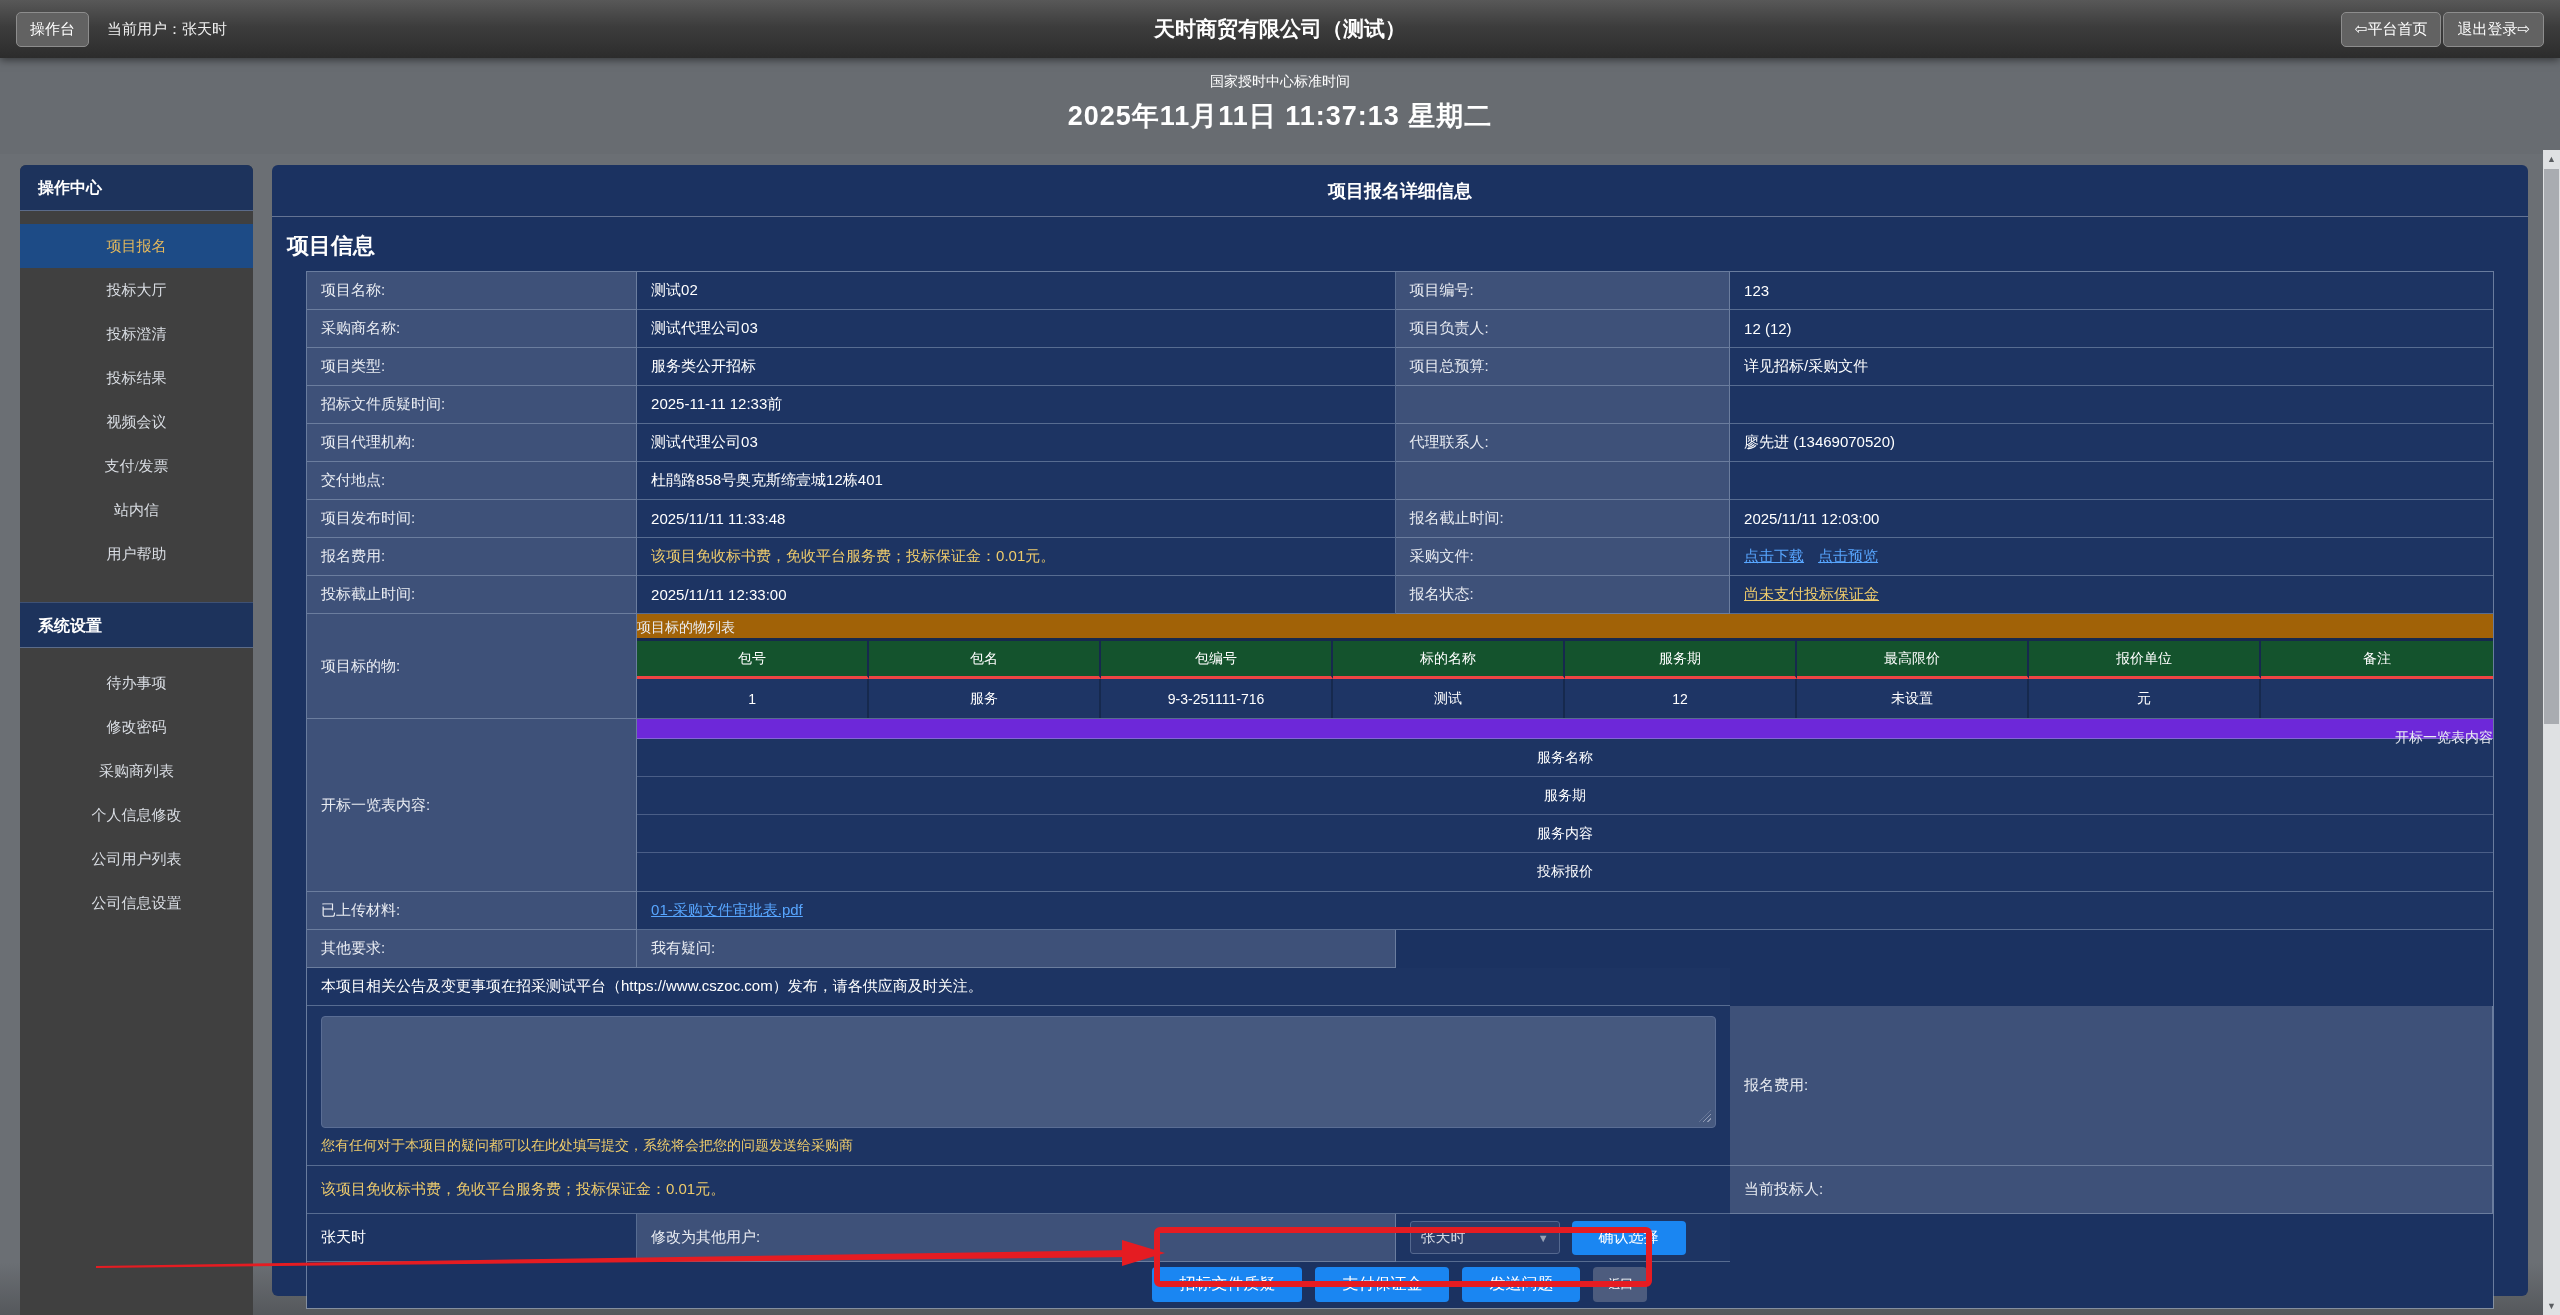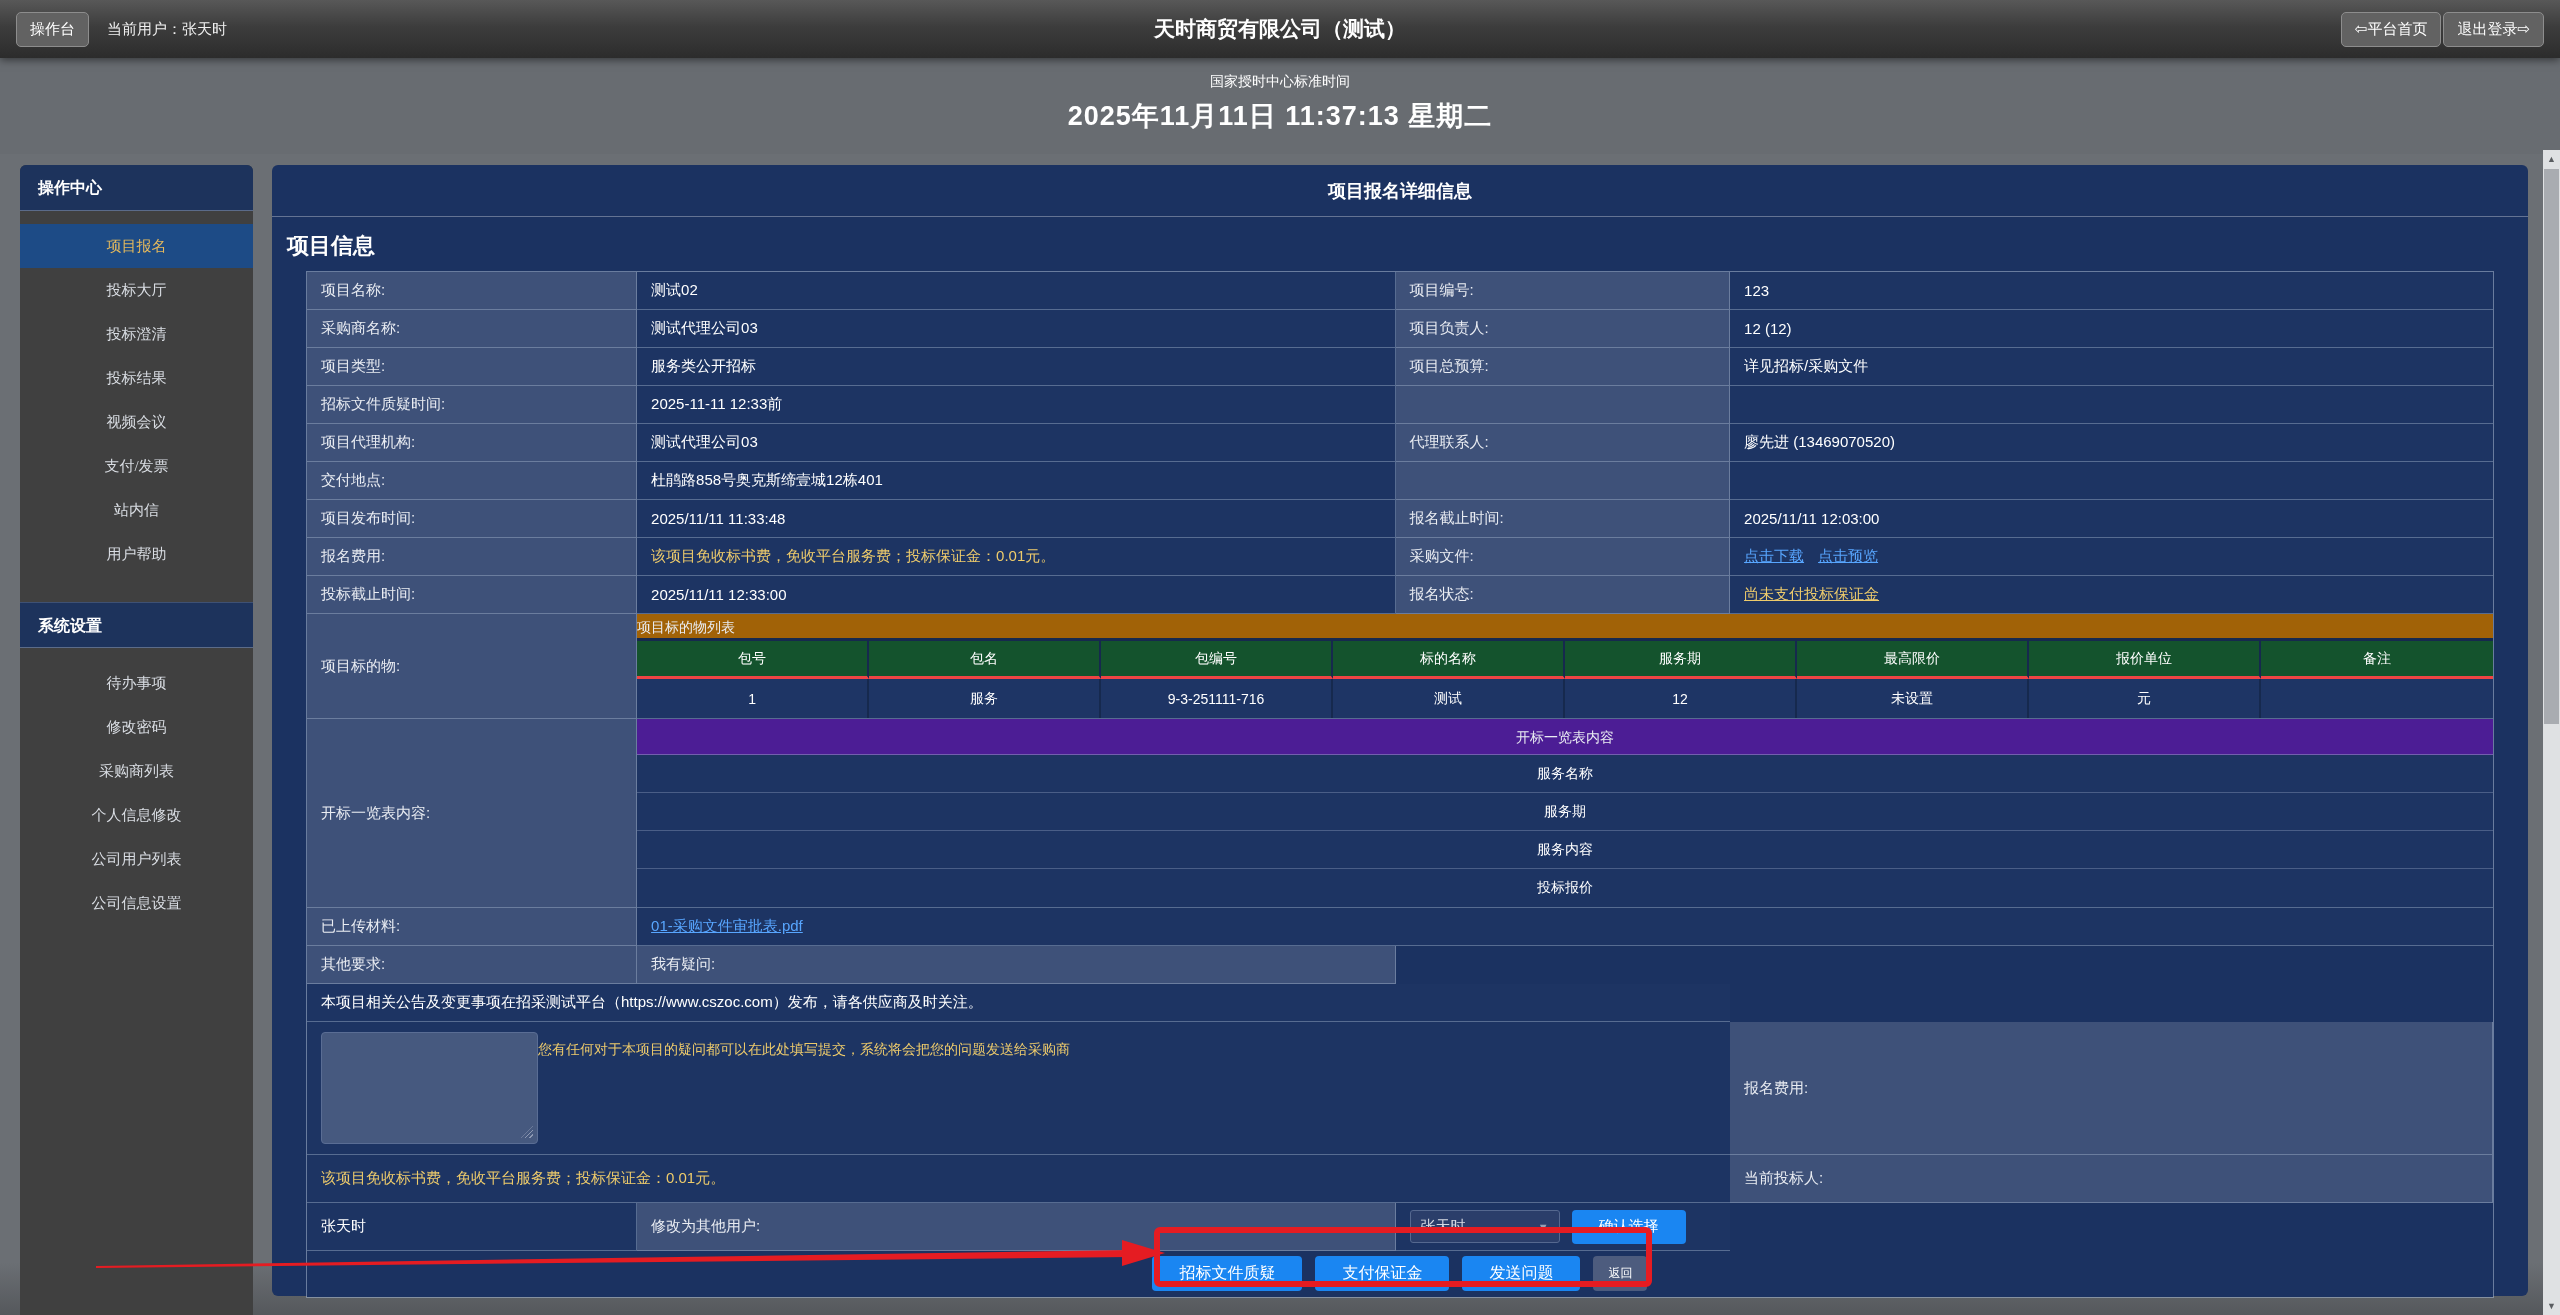--- a/index.html
+++ b/index.html
@@ -90,32 +90,32 @@
   .sub-grid { display:grid; grid-template-columns:repeat(8,1fr); }
   .sub-grid > div {
     display:flex; align-items:center; justify-content:center;
     font-size:14px; color:#fff; border-right:2px solid #16294e;
   }
   .sub-grid > div.ncr { border-right:none; }
   .sub-grid .h { background:#14532d; height:38px; border-bottom:3px solid #ef4444; }
   .sub-grid .d { background:#1e3565; height:39px; }
   
   .open-titlebar {
-    height:36px; line-height:36px; text-align:center;
-    background:#4c1d95; color:#e9ecf2; font-size:14px;
+    height:20px; line-height:36px; text-align:right;
+    background:#6d28d9; color:#e9ecf2; font-size:14px;
     border-bottom:1px solid rgba(170,185,210,.42);
   }
   .open-row {
     height:38px; display:flex; align-items:center; justify-content:center;
     background:#1d3463; font-size:14px;
     border-bottom:1px solid rgba(170,185,210,.32);
   }
   .open-row:last-child { border-bottom:none; }
   
-  .q-cell { align-items:stretch; padding:10px 14px 10px 14px; }
+  .q-cell { flex-direction:column; align-items:stretch; padding:10px 14px 10px 14px; }
   .ta-wrap { position:relative; }
   .ta-wrap textarea {
     width:100%; height:112px; background:#46597f;
     border:1px solid #5a6d94; border-radius:4px;
     color:#fff; font-size:15px; padding:8px 10px;
     resize:none; outline:none; font-family:inherit; display:block;
   }
   .ta-wrap::after {
     content:""; position:absolute; right:5px; bottom:6px; width:12px; height:12px;
     background:repeating-linear-gradient(135deg, transparent 0 2px, #8e99b3 2px 3px);

